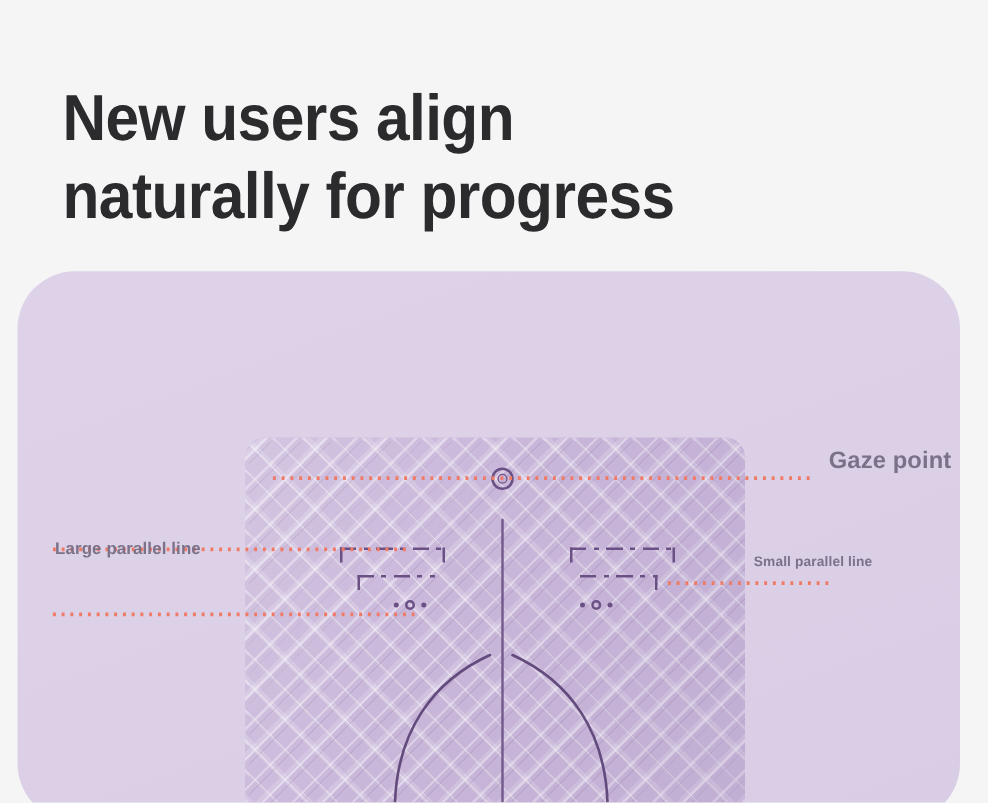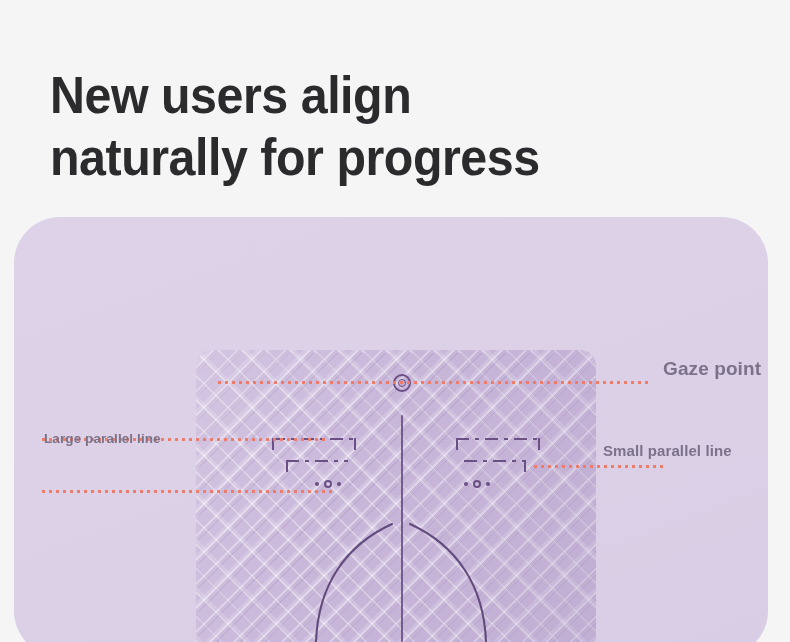--- a/index.html
+++ b/index.html
@@ -93,21 +93,21 @@
   
   .leader{
     position:absolute;height:3px;
     background-image:radial-gradient(circle,#ef7b66 0 1.4px,rgba(0,0,0,0) 1.6px);
     background-size:7px 3px;background-repeat:repeat-x;
   }
 
   
   .lbl{position:absolute;color:#7b7189;font-weight:700;letter-spacing:.1px;}
   .lbl.sm{font-size:13.5px;line-height:17px;}
-  .lbl.md{font-size:15px;line-height:21px;}
+  .lbl.md{font-size:11px;line-height:21px;}
   .lbl.lg{font-size:19px;line-height:24px;}
 </style>
 </head>
 <body>
 
 <div id="stage">
 
   <div class="headline">New users align
 naturally for progress</div>
 

